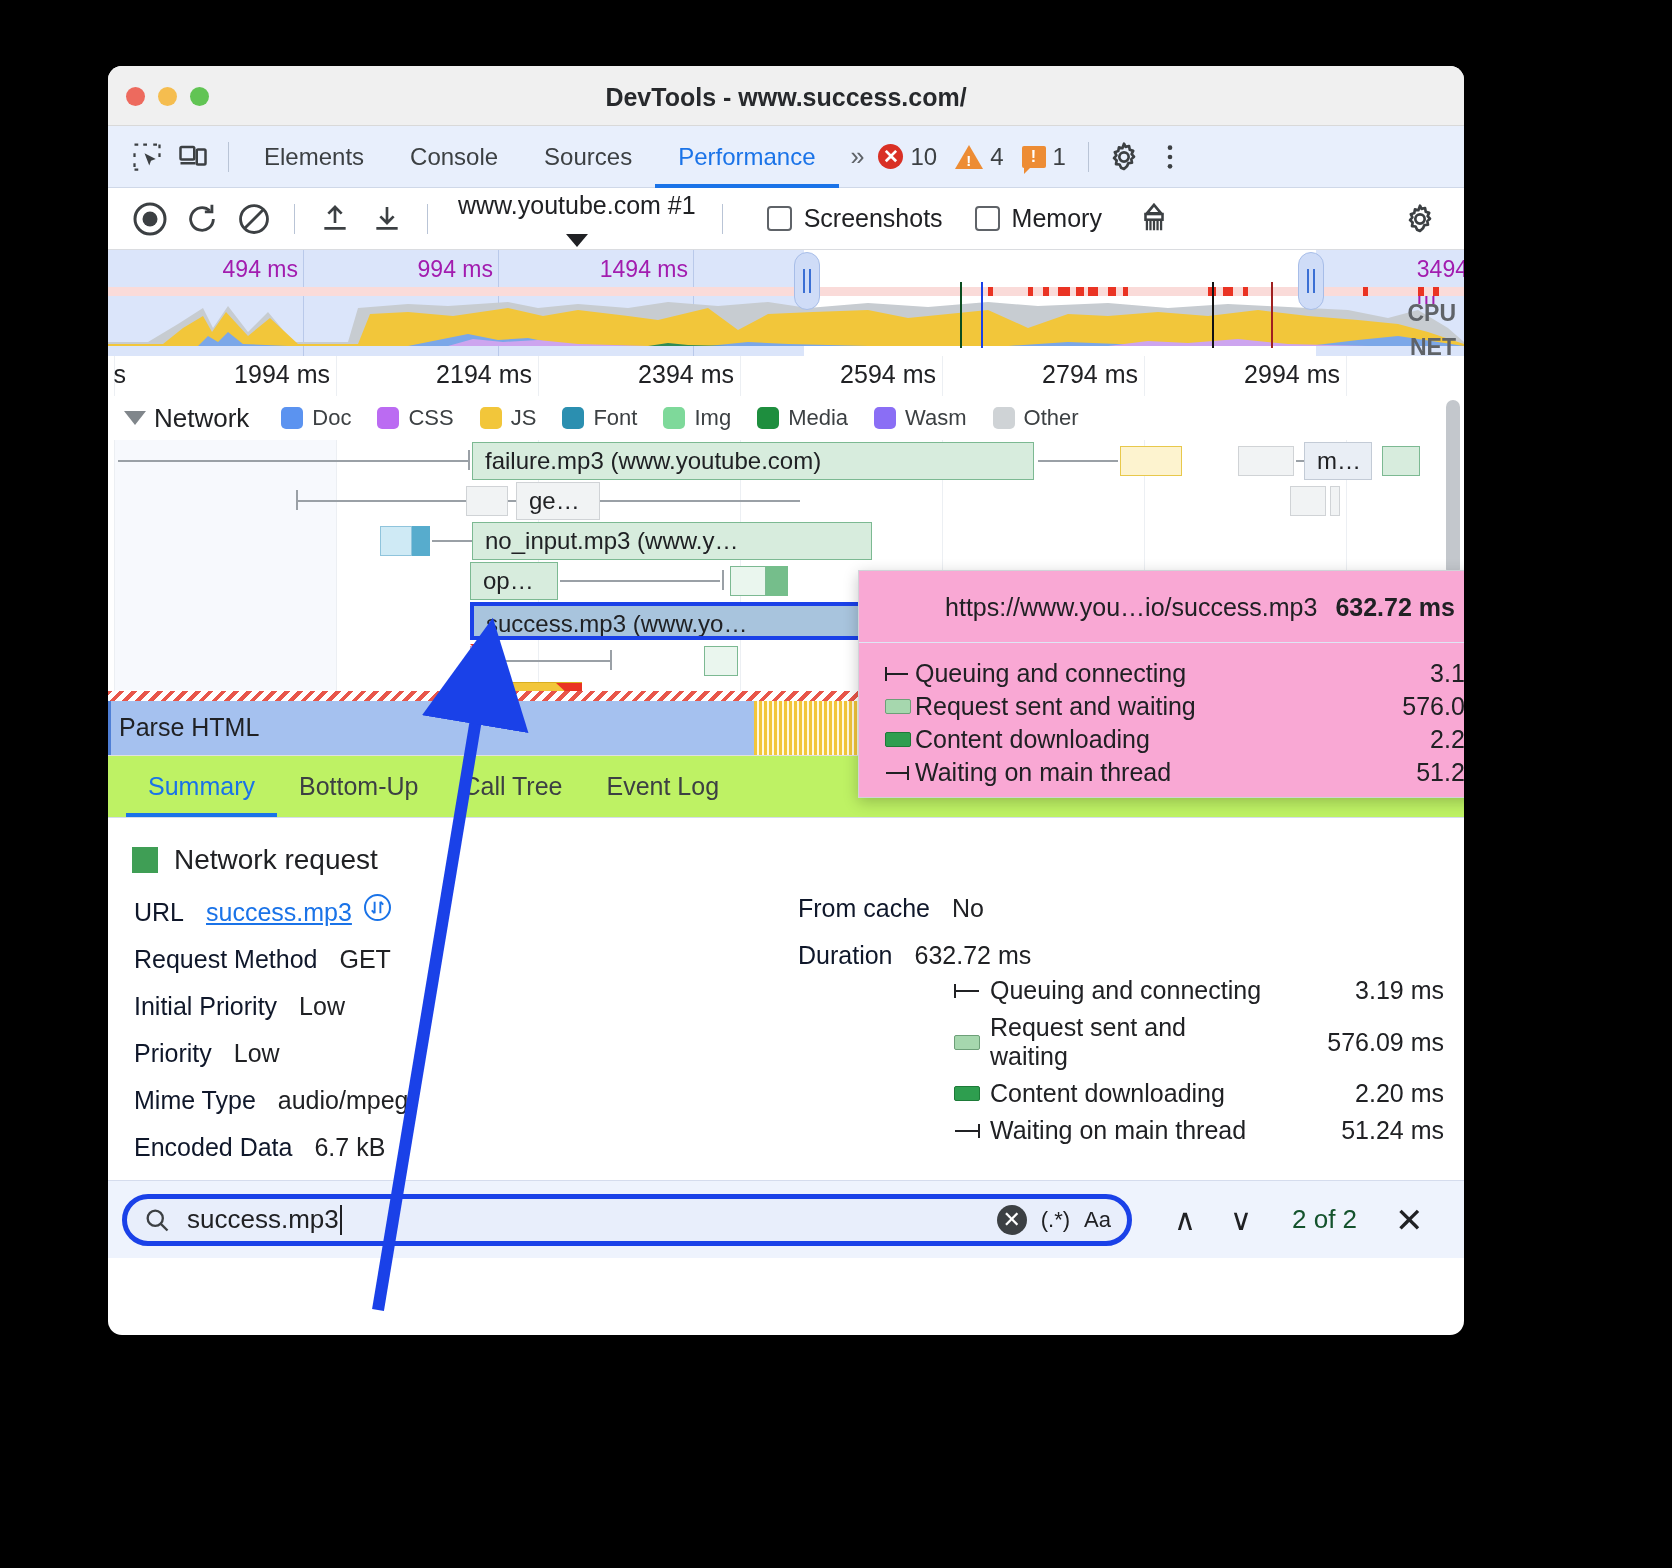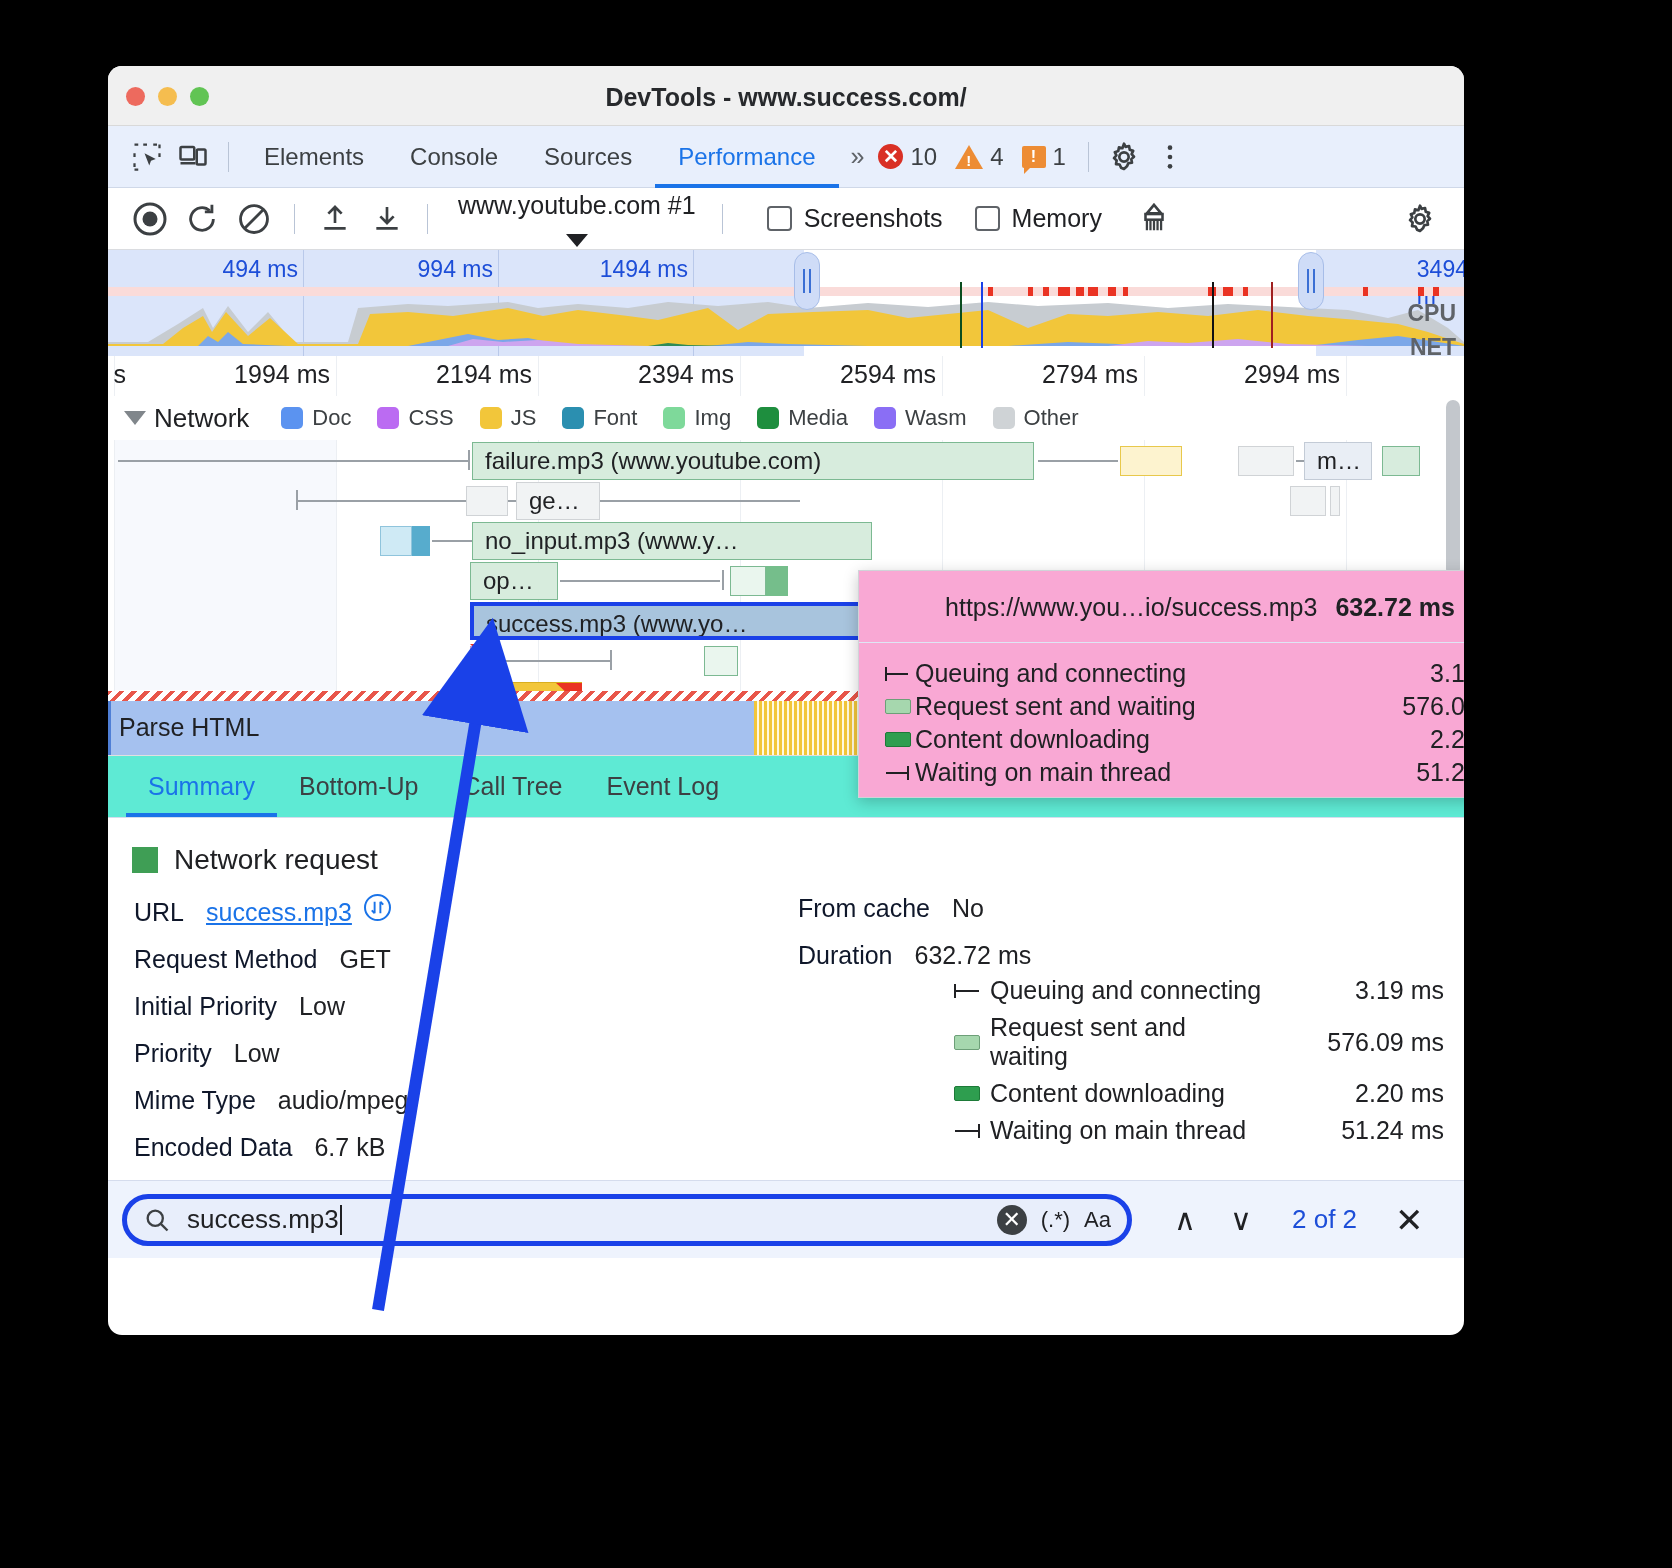--- a/index.html
+++ b/index.html
@@ -76,21 +76,21 @@
     display: flex; align-items: center; padding-left: 18px; gap: 4px;
   }
   .pbtn { width: 48px; height: 48px; display:flex;align-items:center;justify-content:center; }
   .selwrap { display:flex; align-items:center; gap: 14px; margin-left: 14px; flex-direction: column; }
   .seltext { font-size: 25px; color: #202124; }
   .caret { width:0;height:0;border-left:11px solid transparent;border-right:11px solid transparent;border-top:13px solid #202124;}
   .cbwrap { display:flex;align-items:center;gap:12px;margin-left:28px;font-size:25px;color:#202124;}
   .cbox { width:25px;height:25px;border:2px solid #5f6368;border-radius:4px;}
   
   .overview { position:relative; height: 106px; background:#dbe5fa; overflow:hidden;}
-  .ovtick { position:absolute; top:6px; font-size:23px; color:#1d4ed8; transform:translateX(-100%); }
+  .ovtick { position:absolute; top:6px; font-size:23px; color:#a21caf; transform:translateX(-100%); }
   .ovgrid { position:absolute; top:0; bottom:0; width:1px; background:#b9c9ea;}
   .netband { position:absolute; left:0; right:0; top:34px; height:14px;}
   .cpuband { position:absolute; left:0; right:0; top:48px; height:48px;}
   .ovlabel { position:absolute; right:8px; font-size:23px; color:#5f6368; font-weight:bold; }
   .handle { position:absolute; top:2px; width:26px; height:58px; background:#cfdcf7;
             border:1px solid #a7bde8; border-radius:13px; display:flex;align-items:center;justify-content:center;}
   .handle i { display:block;width:2px;height:24px;background:#3b6fd4;margin:0 2px;}
   
   .flame { position:relative; height: 400px; background:#fff; overflow:hidden; border-bottom:1px solid #e0e0e0;}
   .ruler { position:relative; height:40px; background:#fff;}
@@ -132,21 +132,21 @@
   .tt-url { font-size:25px; color:#202124;}
   .tt-dur { font-size:25px; font-weight:bold; color:#202124;}
   .tt-pri { font-size:25px; color:#202124; padding:22px 0 22px 52px; border-bottom:1px solid #dfe6f5;}
   .tt-rows { padding:14px 0 0 0;}
   .tt-row { display:flex; align-items:center; padding:0 22px 0 22px; height:33px;}
   .tt-ic { width:34px; flex:0 0 34px; display:flex; align-items:center; justify-content:center;}
   .tt-lb { font-size:25px; color:#202124; flex:1 1 auto;}
   .tt-vl { font-size:25px; color:#202124; }
   .swbar { width:26px;height:15px;border-radius:2px;}
   
-  .btabs { height:62px; background:#5eead4; display:flex; align-items:flex-end; padding-left:18px;
+  .btabs { height:62px; background:#bef264; display:flex; align-items:flex-end; padding-left:18px;
            border-bottom:1px solid #d5dced;}
   .btab { font-size:25px; color:#3c4043; padding:0 22px; height:58px; line-height:54px; }
   .btab.active { color:#1a73e8; box-shadow: inset 0 -4px 0 #1a73e8; }
   
   .summary { position:relative; height:440px; background:#fff; padding:26px 0 0 0;}
   .sumhead { display:flex; align-items:center; gap:16px; padding-left:24px; margin-bottom:18px;}
   .sumsw { width:26px;height:26px;background:#3f9e55;}
   .sumtitle { font-size:28px; color:#202124;}
   .cols { display:flex; }
   .colL { width:680px; padding-left:26px;}
@@ -169,21 +169,21 @@
   .sfield { margin-left:14px; width:1010px; height:52px; background:#e8eefb;
             border:5px solid #1a41e8; border-radius:26px; display:flex; align-items:center; padding:0 16px;}
   .sval { font-size:26px; color:#202124; margin-left:16px;}
   .scursor { width:2px;height:30px;background:#202124; margin-left:1px;}
   .sicons { margin-left:auto; display:flex; align-items:center; gap:14px;}
   .xbtn { width:30px;height:30px;border-radius:50%;background:#3c4043;color:#fff;font-size:22px;
           line-height:30px;text-align:center;}
   .smono { font-size:22px; color:#202124;}
   .navs { display:flex; align-items:center; gap:10px; margin-left:30px;}
   .arrowbtn { font-size:30px; color:#202124; width:46px; text-align:center;}
-  .countlbl { font-size:26px; color:#1d4ed8; margin-left:18px;}
+  .countlbl { font-size:26px; color:#14532d; margin-left:18px;}
   .closebtn { font-size:34px; color:#202124; margin-left:28px; }
   
   .annot { position:absolute; left:0; top:0; width:1672px; height:1568px; pointer-events:none; z-index:60;}
 </style>
 </head>
 <body>
 
 <div id="root">
   <div class="window">
 

